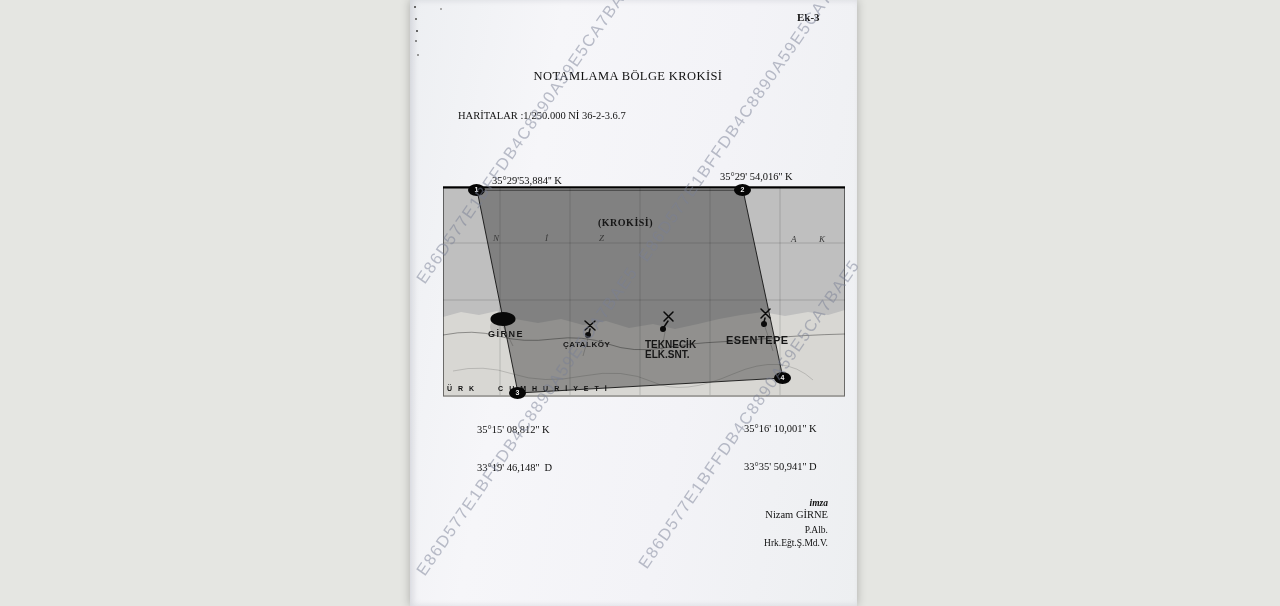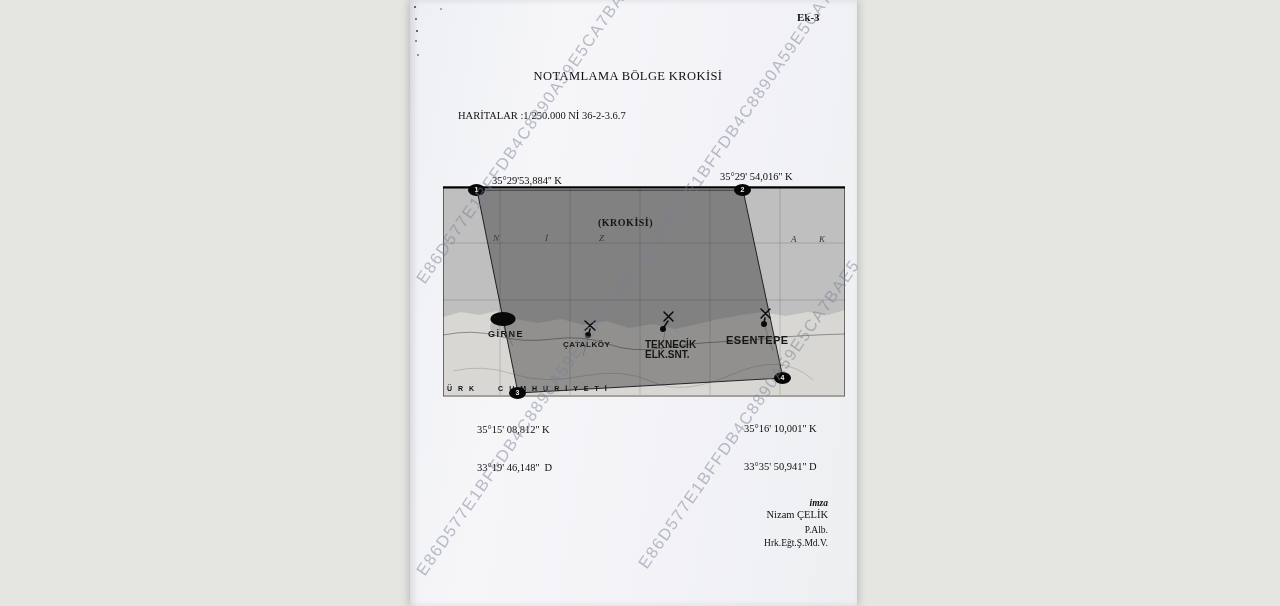--- a/index.html
+++ b/index.html
@@ -152,21 +152,21 @@
   <div class="map-label" id="esentepe">ESENTEPE</div>
   <div class="map-label" id="cumhuriyeti">ÜRK CUMHURİYETİ</div>
 
   <div class="corner-marker" id="cm-1">1</div>
   <div class="corner-marker" id="cm-2">2</div>
   <div class="corner-marker" id="cm-3">3</div>
   <div class="corner-marker" id="cm-4">4</div>
 
   <div class="signature">
     <span class="imza">imza</span>
-    <span class="name">Nizam ÇELİK</span>
+    <span class="name">Nizam GİRNE</span>
     <span class="rank">P.Alb.</span>
     <span class="duty">Hrk.Eğt.Ş.Md.V.</span>
   </div>
 
   <div class="watermark" id="wm-a">E86D577E1BFFDB4C8890A59E5CA7BAE5</div>
   <div class="watermark" id="wm-b">E86D577E1BFFDB4C8890A59E5CA7BAE5</div>
   <div class="watermark" id="wm-c">E86D577E1BFFDB4C8890A59E5CA7BAE5</div>
   <div class="watermark" id="wm-d">E86D577E1BFFDB4C8890A59E5CA7BAE5</div>
 
 </div>

